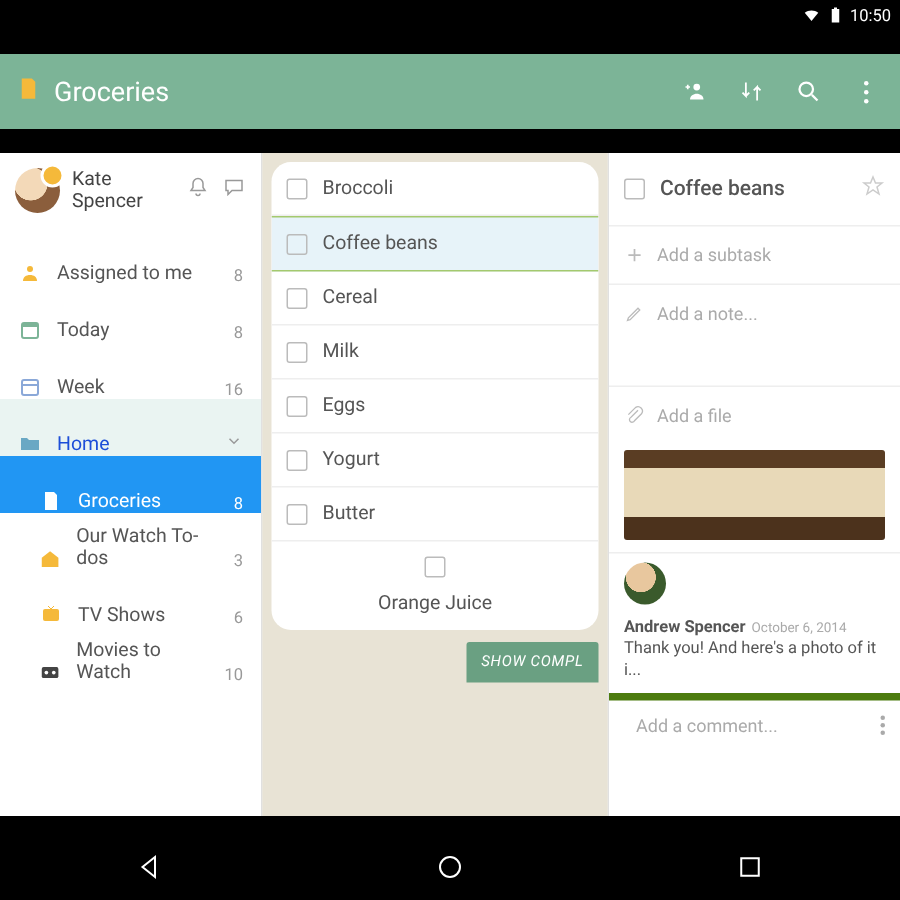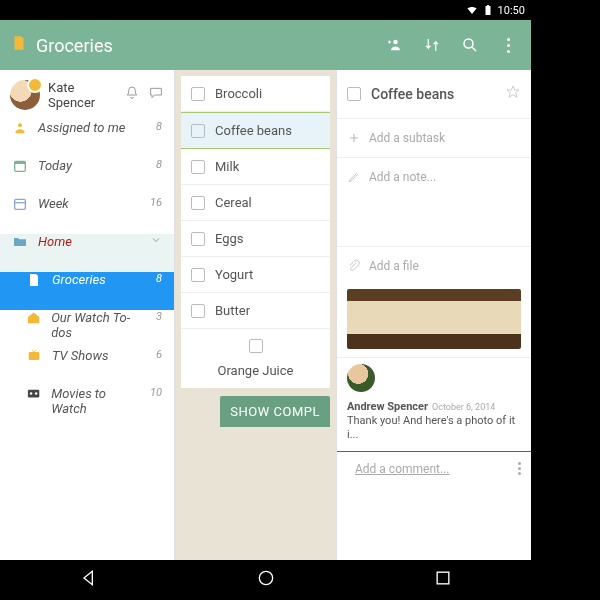--- a/index.html
+++ b/index.html
@@ -1,17 +1,17 @@
 <!DOCTYPE html>
 <html><head>
 <meta charset="utf-8">
 <style>
   * { box-sizing: border-box; margin: 0; padding: 0; font-family: -apple-system, "Segoe UI", Roboto, sans-serif; }
   body { width: 600px; height: 600px; background: #000; overflow: hidden; }
-  .app { width: 531px; height: 600px; display: flex; flex-direction: column; }
+  .app { width: 600px; height: 600px; display: flex; flex-direction: column; gap: 16px; }
 
   
   .status-bar { height: 20px; background: #000; color: #fff; display: flex; align-items: center; justify-content: flex-end; padding: 0 6px; font-size: 11px; gap: 4px; }
   .status-bar svg { width: 12px; height: 12px; fill: #fff; }
 
   
   .app-bar { height: 50px; background: #7cb497; display: flex; align-items: center; padding: 0 10px; color: #fff; }
   .app-bar .title { font-size: 18px; font-weight: 400; margin-left: 8px; flex: 1; }
   .app-bar .actions { display: flex; gap: 20px; align-items: center; padding-right: 4px; }
   .app-bar .actions .ic { width: 18px; height: 18px; display:flex; align-items:center; justify-content:center; }
@@ -21,52 +21,52 @@
 
   .content { flex: 1; display: flex; background: #e8e3d5; overflow: hidden; }
 
   
   .sidebar { width: 175px; background: #fff; border-right: 1px solid #e0e0e0; display:flex; flex-direction:column; }
   .user-row { display:flex; align-items:center; padding: 8px 10px; gap:8px; height:50px; }
   .avatar { width:30px; height:30px; border-radius:50%; background: radial-gradient(circle at 35% 35%, #f3d9b8 0 40%, #8b5e3c 41% 100%); position:relative; }
   .avatar::after { content:''; position:absolute; top:-3px; right:-3px; width:12px; height:12px; border-radius:50%; background:#f5b93a; border:2px solid #fff; }
   .user-name { font-size: 13px; color:#444; flex:1; }
   .user-row .ic { color:#888; }
-  .sb-item { display:flex; align-items:flex-start; padding: 0 12px; height: 38px; font-size: 13px; color:#555; gap:10px; position:relative;font-style:italic; }
+  .sb-item { display:flex; align-items:flex-end; padding: 0 12px; height: 38px; font-size: 13px; color:#555; gap:10px; position:relative; }
   .sb-item .count { margin-left:auto; font-size:11px; color:#999; }
   .sb-item .chev { margin-left:auto; color:#999; }
   .sb-item.active { background:#2196f3; color:#fff; }
   .sb-item.active .count { color:#fff; }
   .sb-item.active svg { fill:#fff; }
-  .sb-item.home { background:#eaf4f2; color:#b91c1c; }
+  .sb-item.home { background:#eaf4f2; color:#1d4ed8; }
   .sb-item.child { padding-left: 26px; }
   .sb-ic { width:16px; height:16px; display:inline-flex; align-items:center; justify-content:center; }
 
   
   .tasklist { flex: 1; background: #e8e3d5; padding: 6px 6px 0 6px; display:flex; flex-direction:column; position:relative; min-width:0; }
-  .task-card { background:#fff; border-radius:0; overflow:hidden; }
+  .task-card { background:#fff; border-radius:13px; overflow:hidden; }
   .task { display:flex; align-items:center; padding: 10px 10px; border-bottom:1px solid #eee; font-size:13px; color:#555; gap:10px; }
   .task:last-child { border-bottom:none;flex-direction:column; }
   .task.selected { background:#e7f3f9; border-top:1px solid #a4c96e; border-bottom:1px solid #a4c96e; }
   .checkbox { width:14px; height:14px; border:1.5px solid #bbb; border-radius:2px; flex-shrink:0; }
-  .show-completed { margin-top:8px; align-self:flex-end; background:#6aa082; color:#fff; font-size:13px; letter-spacing:0.5px; padding:8px 10px; border-radius:2px 2px 0 0; }
+  .show-completed { margin-top:8px; align-self:flex-end; background:#6aa082; color:#fff; font-size:10px; letter-spacing:0.5px; padding:8px 10px; border-radius:2px 2px 0 0;font-style:italic; }
 
   
   .detail { width:195px; background:#fff; border-left:1px solid #e0e0e0; display:flex; flex-direction:column; }
   .detail-header { display:flex; align-items:center; padding:14px 10px; gap:10px; }
   .detail-header .title { font-size:14px; color:#555; font-weight:500; flex:1; }
   .star { color:#ccc; }
   .detail-row { display:flex; align-items:center; gap:8px; border-top:1px solid #eee; padding:12px 10px; font-size:12px; color:#aaa; }
   .detail-row .pi { width:14px; height:14px; }
   .thumb { margin:4px 10px 8px; height:60px; background:linear-gradient(#5a3d23 0 20%, #e8d9b8 20% 75%, #4c321c 75% 100%); border-radius:2px; }
   .comment { display:flex; gap:8px; padding:6px 10px 8px; border-top:1px solid #eee;flex-direction:column; }
   .comment .cav { width:28px; height:28px; border-radius:50%; background:radial-gradient(circle at 40% 35%, #e8c79e 0 40%, #3a5a2c 41% 100%); flex-shrink:0; }
   .comment .txt { font-size:11px; color:#555; line-height:1.3; }
   .comment .meta { font-size:9px; color:#aaa; margin-left:4px; }
-  .addcomment { display:flex; align-items:center; gap:8px; border-top:1px solid #4d7c0f; padding:10px 10px; font-size:12px; color:#aaa;text-decoration:underline; }
+  .addcomment { display:flex; align-items:center; gap:8px; border-top:5px solid #4d7c0f; padding:10px 10px; font-size:12px; color:#aaa; }
   .addcomment .more { margin-left:auto; display:flex; flex-direction:column; gap:2px;}
   .addcomment .more span{width:3px;height:3px;background:#aaa;border-radius:50%;}
 
   
   .navbar { height:40px; background:#000; display:flex; align-items:center; justify-content:space-around; }
   .navbar svg { fill:none; stroke:#fff; stroke-width:1.6; width:20px; height:20px; }
 
   .ic svg, .sb-ic svg { fill: currentColor; }
 </style>
 </head>
@@ -228,25 +228,25 @@
         <div class="task">
             <span class="checkbox"></span>
             <span>Broccoli</span>
           </div>
         <div class="task selected">
             <span class="checkbox"></span>
             <span>Coffee beans</span>
           </div>
         <div class="task">
             <span class="checkbox"></span>
+            <span>Cereal</span>
+          </div>
+        <div class="task">
+            <span class="checkbox"></span>
             <span>Milk</span>
-          </div>
-        <div class="task">
-            <span class="checkbox"></span>
-            <span>Cereal</span>
           </div>
         <div class="task">
             <span class="checkbox"></span>
             <span>Eggs</span>
           </div>
         <div class="task">
             <span class="checkbox"></span>
             <span>Yogurt</span>
           </div>
         <div class="task">

